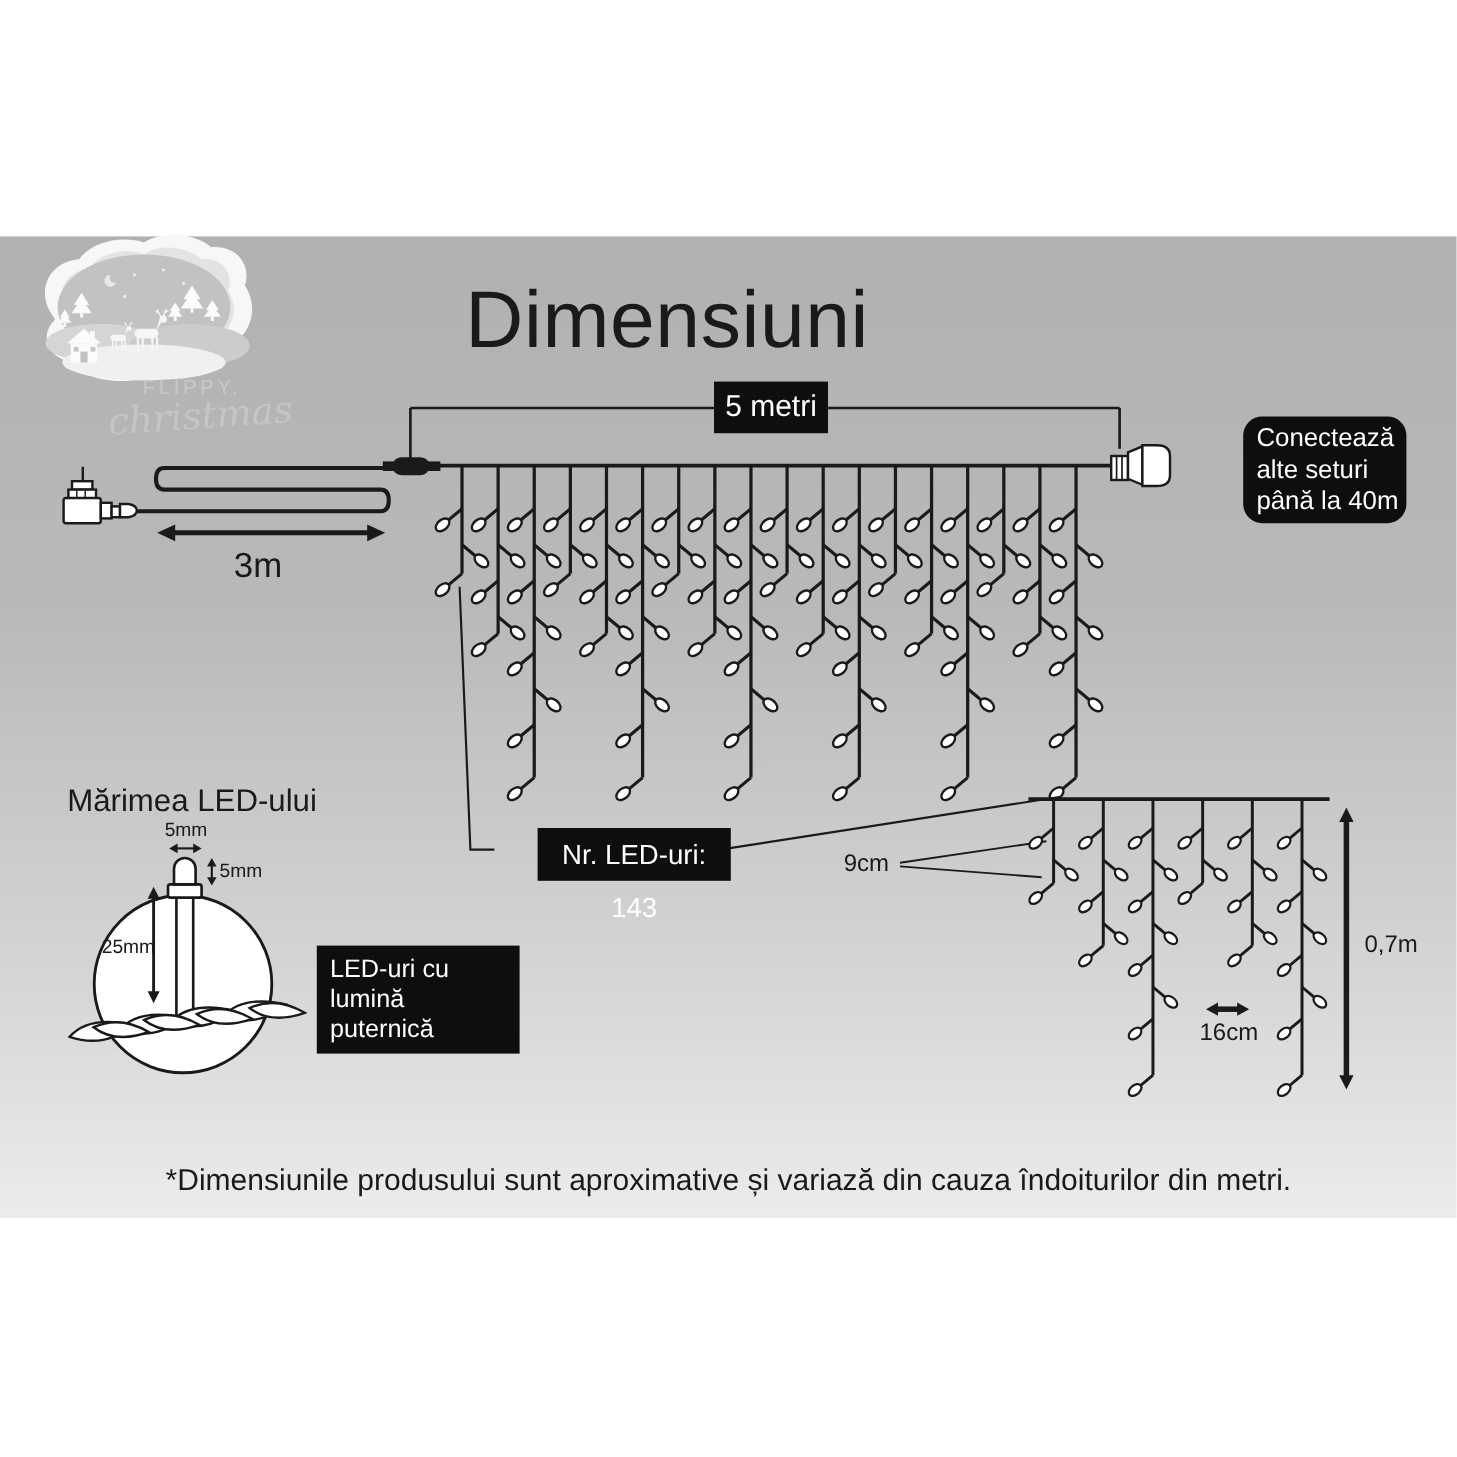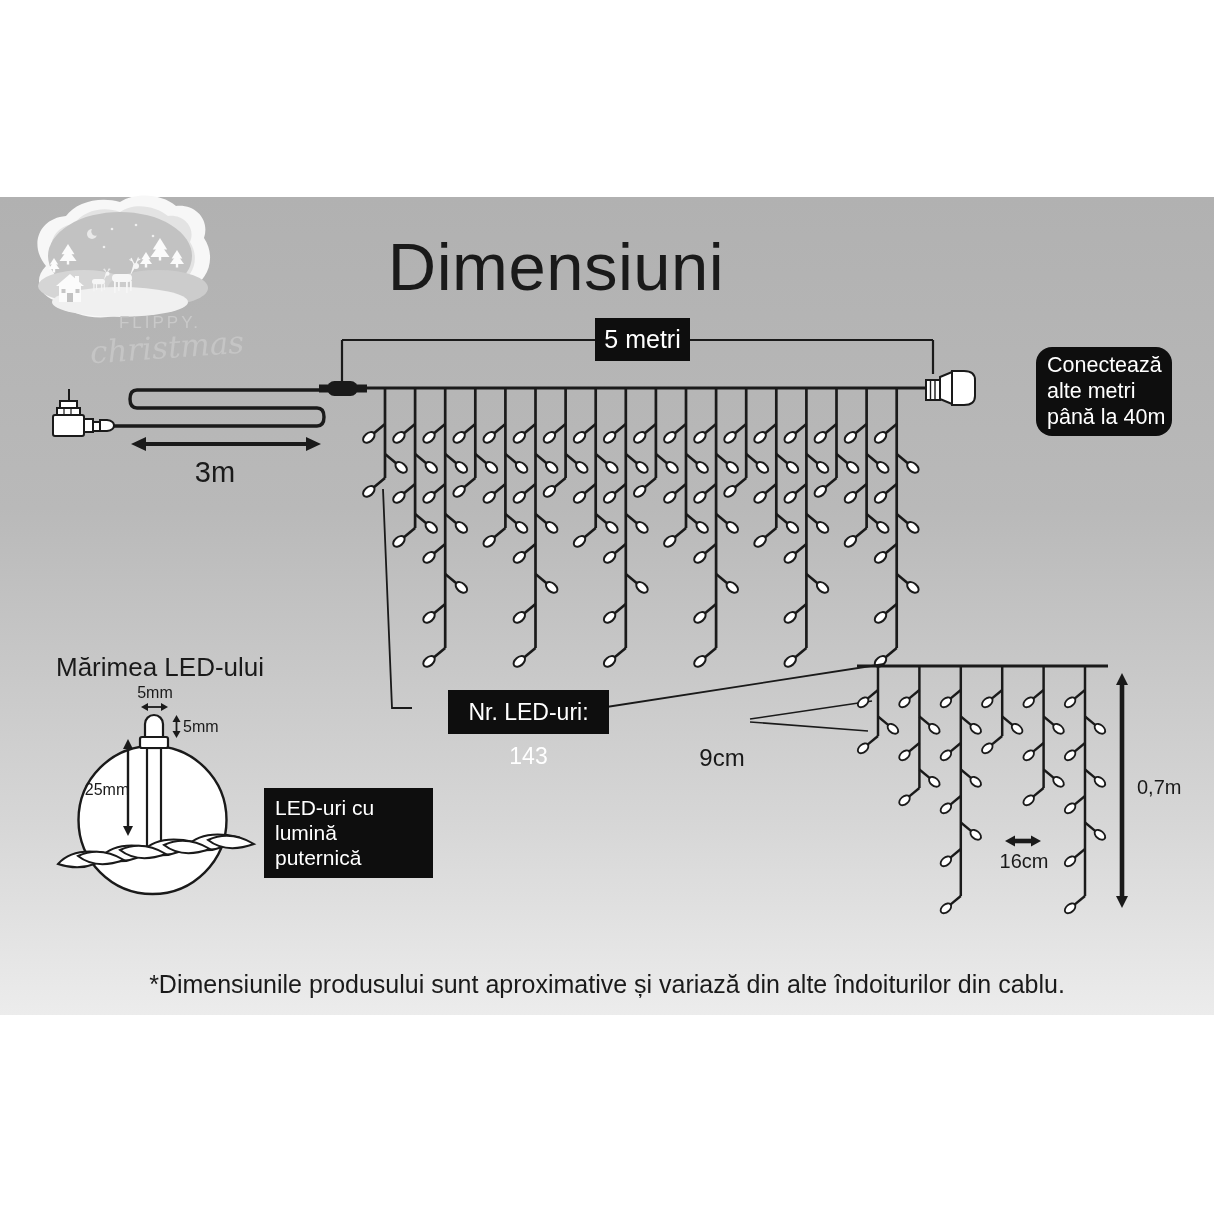--- a/index.html
+++ b/index.html
@@ -12,21 +12,21 @@
   .bb{position:absolute;z-index:3;background:#0e0e0e;color:#ffffff;margin-left:36px;}
   #title{left:0;top:228px;width:1112px;text-align:center;font-size:67px;font-weight:400;letter-spacing:0.5px;}
   #box5m{left:559px;top:318px;width:95px;height:43px;line-height:43px;text-align:center;font-size:25px;}
   #boxConnect{left:1000px;top:347px;width:125px;padding:5px 0 6px 11px;font-size:21.5px;line-height:26px;border-radius:16px;}
   #boxConnect span{display:block;}
   #boxCount{left:412px;top:690px;width:161px;height:44px;line-height:44px;text-align:center;font-size:23px;}
   #boxLedInfo{left:228px;top:788px;width:158px;padding:7px 0 8px 11px;font-size:21px;line-height:25px;}
   #boxLedInfo span{display:block;}
   #lbl3m{left:125px;top:456px;width:180px;text-align:center;font-size:29px;font-weight:400;}
   #hdSpacing{left:900px;top:607px;width:190px;text-align:center;font-size:29px;}
-  #lbl9cm{left:692px;top:744px;width:60px;text-align:center;font-size:24px;}
+  #lbl9cm{left:692px;top:709px;width:60px;text-align:center;font-size:20px;}
   #lbl16cm{left:984px;top:850px;width:80px;text-align:center;font-size:20px;}
   #lbl07m{left:1137px;top:776px;font-size:20px;}
   #hdLedSize{left:56px;top:652px;font-size:26px;}
   #lbl5w{left:125px;top:684px;width:60px;text-align:center;font-size:16px;}
   #lbl5h{left:183px;top:718px;font-size:16px;}
   #lbl25{left:77px;top:781px;width:60px;text-align:center;font-size:16px;}
   #footnote{left:0;top:970px;width:1214px;text-align:center;font-size:25px;}
   #logoBrand{left:100px;top:313px;width:120px;text-align:center;font-size:17px;letter-spacing:3px;color:#c9c9c9;}
   #logoScript{left:87px;top:329px;width:160px;text-align:center;font-size:31px;color:#c5c5c5;
               font-family:"DejaVu Serif",serif;font-style:italic;transform:rotate(-4deg);}
@@ -456,37 +456,37 @@
     </svg>
 
   <div class="txt" id="title">Dimensiuni</div>
 
   <div class="bb" id="box5m">
     <span>5 metri</span>
   </div>
 
   <div class="bb" id="boxConnect">
     <span>Conectează</span>
-    <span>alte metri</span>
+    <span>alte seturi</span>
     <span>până la 40m</span>
   </div>
 
   <div class="bb" id="boxCount">
     <span>Nr. LED-uri: 143</span>
   </div>
 
   <div class="bb" id="boxLedInfo">
     <span>LED-uri cu lumină</span>
     <span>puternică</span>
   </div>
 
   <div class="txt" id="lbl3m">3m</div>
   <div class="txt" id="lbl9cm">9cm</div>
   <div class="txt" id="lbl16cm">16cm</div>
   <div class="txt" id="lbl07m">0,7m</div>
   <div class="txt" id="hdLedSize">Mărimea LED-ului</div>
   <div class="txt" id="lbl5w">5mm</div>
   <div class="txt" id="lbl5h">5mm</div>
   <div class="txt" id="lbl25">25mm</div>
-  <div class="txt" id="footnote">*Dimensiunile produsului sunt aproximative și variază din alte îndoiturilor din cablu.</div>
+  <div class="txt" id="footnote">*Dimensiunile produsului sunt aproximative și variază din cauza îndoiturilor din metri.</div>
   <div class="txt" id="logoBrand">FLIPPY.</div>
   <div class="txt" id="logoScript">christmas</div>
 </div>
 
 </body></html>

